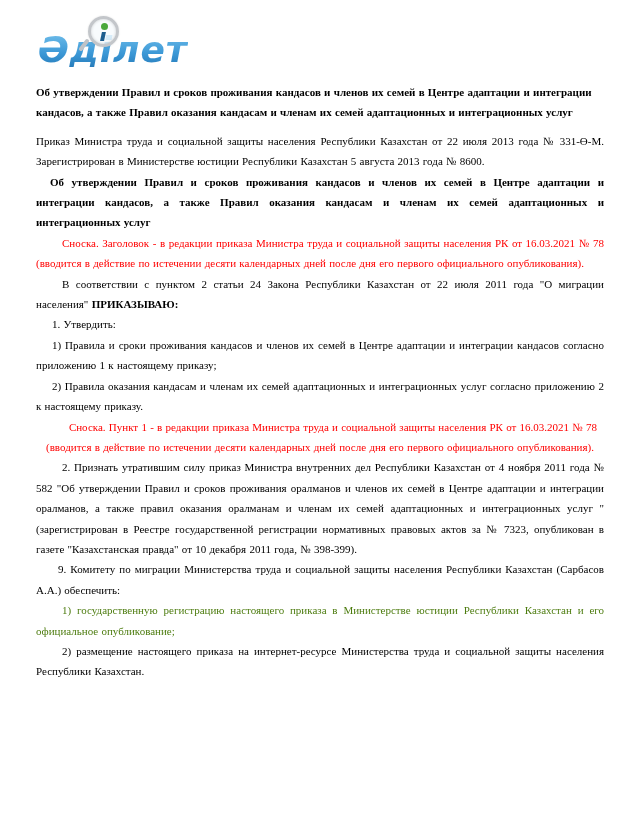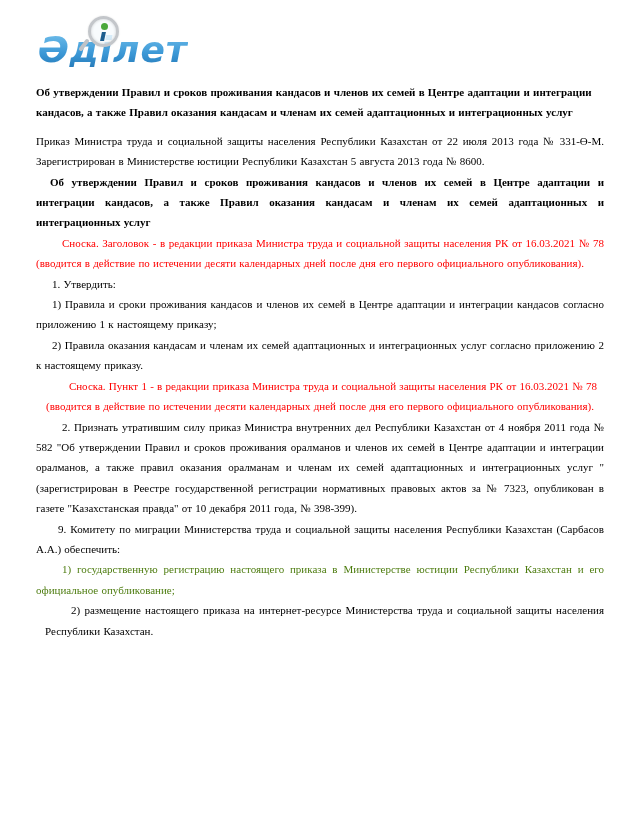--- a/index.html
+++ b/index.html
@@ -102,23 +102,24 @@
     <span>Әд</span><span>і</span><span>лет</span>
     <span class="logo-handle"></span>
     <span class="logo-glass"></span>
   </div>
 
   <div class="doc">
       <p class="para title-block" style="text-align: left; text-indent: 0px; color: rgb(0, 0, 0); margin-bottom: 8px;"><span style="font-weight: bold;">Об утверждении Правил и сроков проживания кандасов и членов их семей в Центре адаптации и интеграции кандасов, а также Правил оказания кандасам и членам их семей адаптационных и интеграционных услуг</span></p>
       <p class="para" style="text-align: justify; text-indent: 0px; color: rgb(0, 0, 0);"><span>Приказ Министра труда и социальной защиты населения Республики Казахстан от 22 июля 2013 года № 331-Ө-М. Зарегистрирован в Министерстве юстиции Республики Казахстан 5 августа 2013 года № 8600.</span></p>
       <p class="para" style="text-align: justify; text-indent: 14px; color: rgb(0, 0, 0);"><span style="font-weight: bold;">Об утверждении Правил и сроков проживания кандасов и членов их семей в Центре адаптации и интеграции кандасов, а также Правил оказания кандасам и членам их семей адаптационных и интеграционных услуг</span></p>
       <p class="para" style="text-align: justify; text-indent: 26px; color: rgb(255, 0, 0);"><span>Сноска. Заголовок - в редакции приказа Министра труда и социальной защиты населения РК от 16.03.2021 № 78 (вводится в действие по истечении десяти календарных дней после дня его первого официального опубликования).</span></p>
+      <p class="para" style="text-align: justify; text-indent: 26px; color: rgb(0, 0, 0);"><span>В соответствии с пунктом 2 статьи 24 Закона Республики Казахстан от 22 июля 2011 года "О миграции населения" </span><span style="font-weight: bold;">ПРИКАЗЫВАЮ:</span></p>
       <p class="para" style="text-align: left; text-indent: 16px; color: rgb(0, 0, 0);"><span>1. Утвердить:</span></p>
       <p class="para" style="text-align: justify; text-indent: 16px; color: rgb(0, 0, 0);"><span>1) Правила и сроки проживания кандасов и членов их семей в Центре адаптации и интеграции кандасов согласно приложению 1 к настоящему приказу;</span></p>
       <p class="para" style="text-align: justify; text-indent: 16px; color: rgb(0, 0, 0);"><span>2) Правила оказания кандасам и членам их семей адаптационных и интеграционных услуг согласно приложению 2 к настоящему приказу.</span></p>
       <p class="para" style="text-align: center; text-indent: 26px; color: rgb(255, 0, 0);"><span>Сноска. Пункт 1 - в редакции приказа Министра труда и социальной защиты населения РК от 16.03.2021 № 78 (вводится в действие по истечении десяти календарных дней после дня его первого официального опубликования).</span></p>
       <p class="para" style="text-align: justify; text-indent: 26px; color: rgb(0, 0, 0);"><span>2. Признать утратившим силу приказ Министра внутренних дел Республики Казахстан от 4 ноября 2011 года № 582 "Об утверждении Правил и сроков проживания оралманов и членов их семей в Центре адаптации и интеграции оралманов, а также правил оказания оралманам и членам их семей адаптационных и интеграционных услуг " (зарегистрирован в Реестре государственной регистрации нормативных правовых актов за № 7323, опубликован в газете "Казахстанская правда" от 10 декабря 2011 года, № 398-399).</span></p>
       <p class="para" style="text-align: justify; text-indent: 22px; color: rgb(0, 0, 0);"><span>9. Комитету по миграции Министерства труда и социальной защиты населения Республики Казахстан (Сарбасов А.А.) обеспечить:</span></p>
       <p class="para" style="text-align: justify; text-indent: 26px; color: #4d7c0f;"><span>1) государственную регистрацию настоящего приказа в Министерстве юстиции Республики Казахстан и его официальное опубликование;</span></p>
-      <p class="para" style="text-align: justify; text-indent: 26px; color: rgb(0, 0, 0); margin-left: 9px;"><span>2) размещение настоящего приказа на интернет-ресурсе Министерства труда и социальной защиты населения Республики Казахстан.</span></p>
+      <p class="para" style="text-align: justify; text-indent: 26px; color: rgb(0, 0, 0);"><span>2) размещение настоящего приказа на интернет-ресурсе Министерства труда и социальной защиты населения Республики Казахстан.</span></p>
     </div>
 
 </div>
 
 </body></html>

